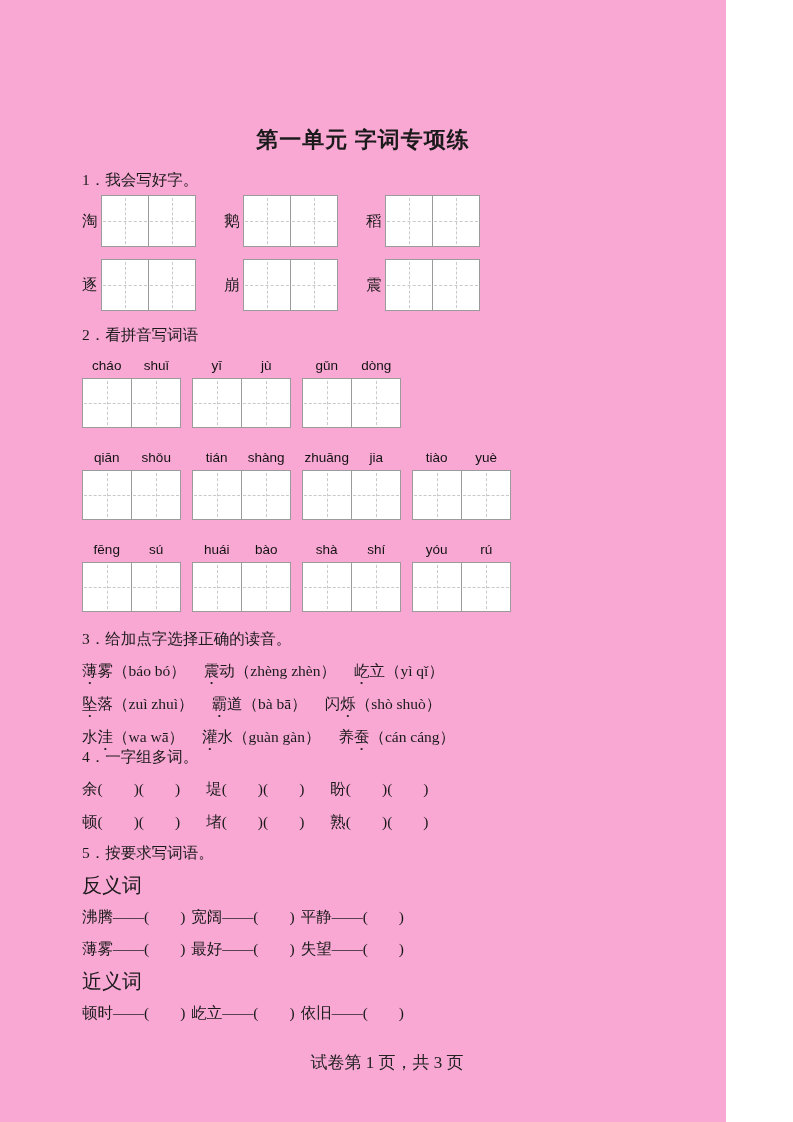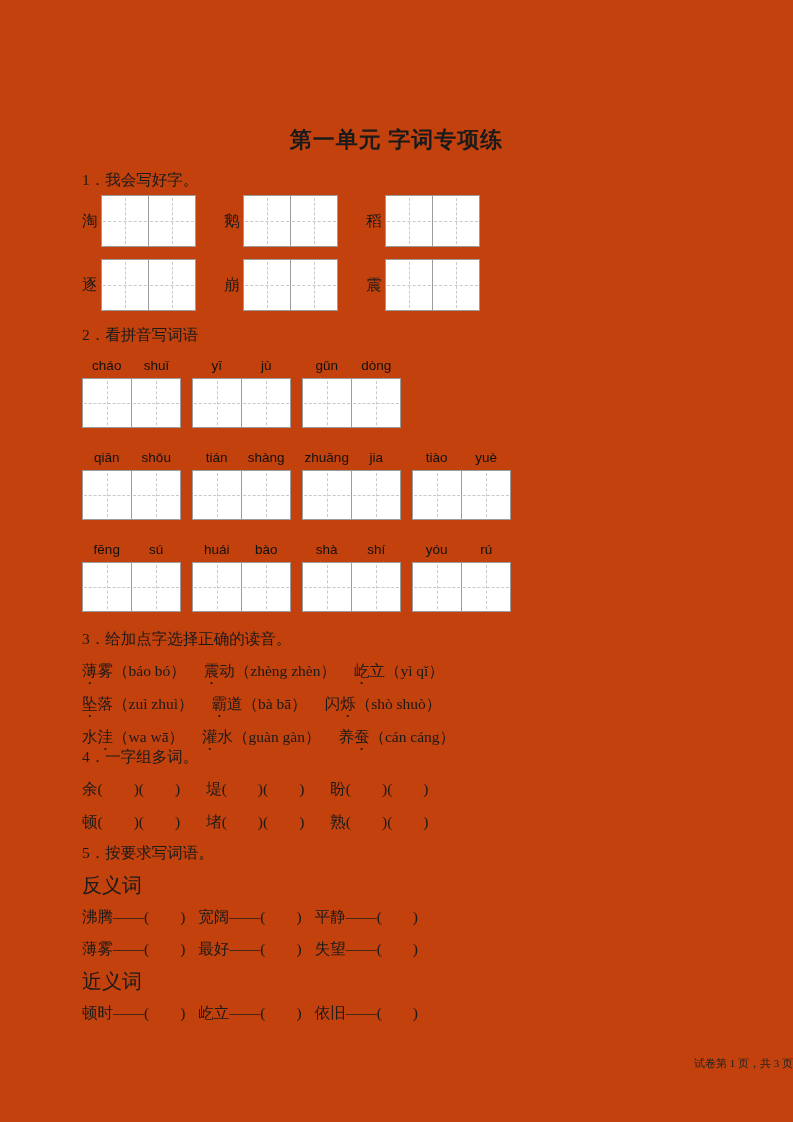--- a/index.html
+++ b/index.html
@@ -1,17 +1,17 @@
 <!DOCTYPE html>
 <html><head>
 <meta charset="utf-8">
 <style>
   * { margin:0; padding:0; box-sizing:border-box; }
   html,body { background:#ffffff; }
-  .page { position:relative; width:793px; height:1122px; background:#c2410c; overflow:hidden;
+  .page { position:relative; width:726px; height:1122px; background:#f9a8d4; overflow:hidden;
           font-family:"Liberation Serif","DejaVu Serif",serif; color:#1a1a1a; }
   .content { padding:0 80px 0 82px; }
   .title { padding-top:126px; text-align:center; font-size:22px; line-height:28px; font-weight:bold; letter-spacing:1px; }
   .qheading { font-size:15.5px; line-height:20px; }
   #q1h { margin-top:16px; }
   .q1-row { display:flex; align-items:center; gap:28px; }
   .q1-row.first { margin-top:5px; }
   .q1-row.second { margin-top:12px; }
   .q1-group { display:flex; align-items:center; }
   .char-label { width:19px; flex:none; font-size:15.5px; line-height:20px; }
@@ -31,22 +31,22 @@
   #q3h { margin-top:17px; }
   .q3-row { display:flex; gap:18px; margin-top:13px; font-size:15.5px; line-height:20px; }
   .q3-row.first { margin-top:12px; }
   .dotted { position:relative; display:inline-block; }
   .dotted::after { content:"•"; position:absolute; left:50%; bottom:-7px; transform:translateX(-50%); font-size:9px; line-height:1; color:#1a1a1a; }
   #q4h { }
   .q4-row { display:flex; gap:26px; margin-top:13px; font-size:15.5px; line-height:20px; }
   .q4-row.first { margin-top:12px; }
   #q5h { margin-top:11px; }
   .q5-sub { margin-top:12px; font-size:20px; line-height:20px; }
-  .q5-row { display:flex; gap:13px; margin-top:12px; font-size:15.5px; line-height:20px;align-items:center; }
-  .footer { position:absolute; left:0; right:0; top:1054px; text-align:right; font-size:11px; line-height:18px; color:#222;padding-left:48px; }
+  .q5-row { display:flex; gap:6px; margin-top:12px; font-size:15.5px; line-height:20px;align-items:center; }
+  .footer { position:absolute; left:0; right:0; top:1054px; text-align:center; font-size:17px; line-height:18px; color:#222;padding-left:48px; }
 </style>
 </head>
 <body>
 
 <div class="page">
   <div class="title">第一单元 字词专项练</div>
 
   <div class="content">
 
     <div class="qheading" id="q1h">1．我会写好字。</div>

